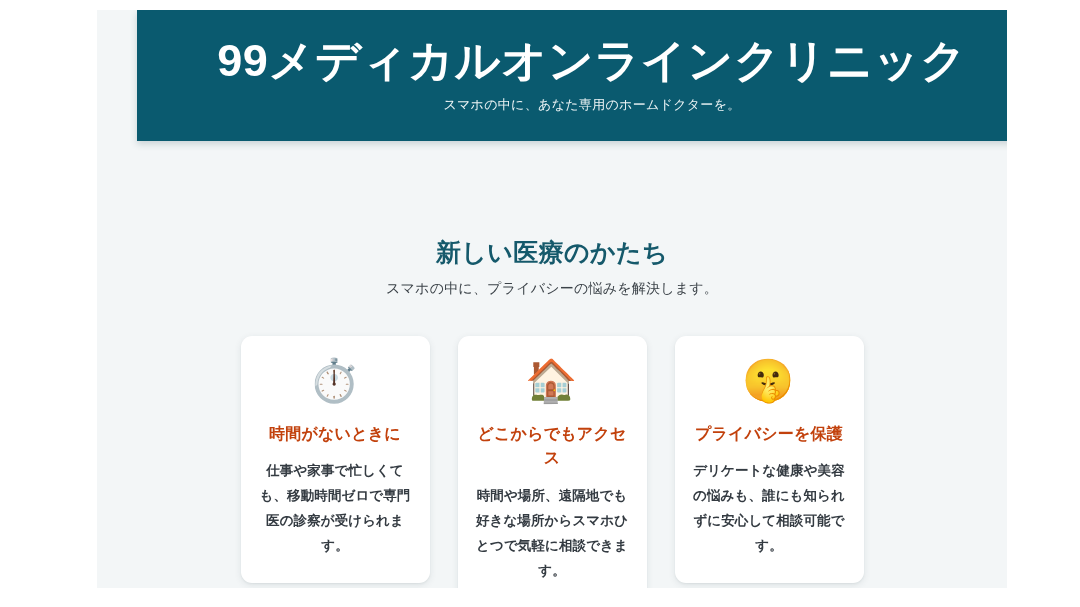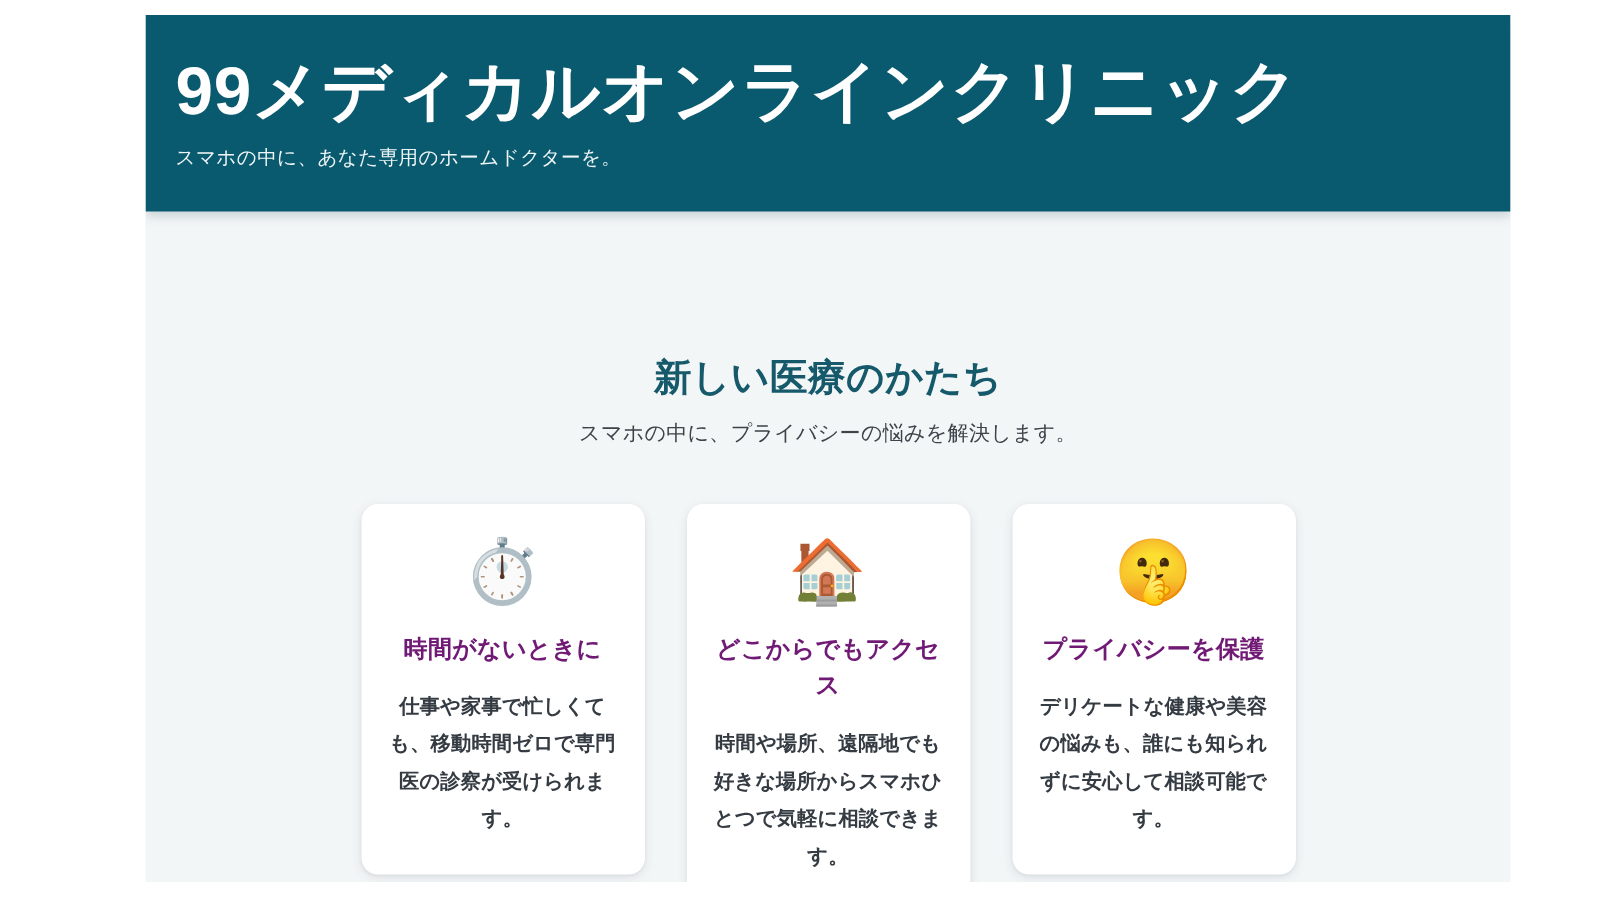--- a/index.html
+++ b/index.html
@@ -33,23 +33,25 @@
     overflow: hidden;
   }
 
   
   .hero {
     background: #0a5a6f;
     width: 100%;
     height: 131px;
     box-sizing: border-box;
     padding: 26px 20px 0 20px;
+    text-align: center;
     box-shadow: 0 3px 7px rgba(10, 50, 62, 0.18);
     position: relative;
     z-index: 5;
+    margin-left: 40px;
   }
   .hero-title {
     color: #ffffff;
     font-size: 45px;
     font-weight: bold;
     line-height: 1.12;
     letter-spacing: 0.5px;
     margin: 0;
     white-space: nowrap;
   }
@@ -101,21 +103,21 @@
     text-align: center;
   }
   .card-icon {
     font-size: 42px;
     line-height: 1.08;
     height: 50px;
     display: block;
     font-family: "DejaVu Sans", sans-serif;
   }
   .card-title {
-    color: #701a75;
+    color: #c2410c;
     font-size: 16px;
     font-weight: bold;
     line-height: 1.55;
     margin: 14px 0 0 0;
     letter-spacing: 0.2px;
   }
   .card-body {
     color: #343b42;
     font-size: 13.5px;
     font-weight: bold;

